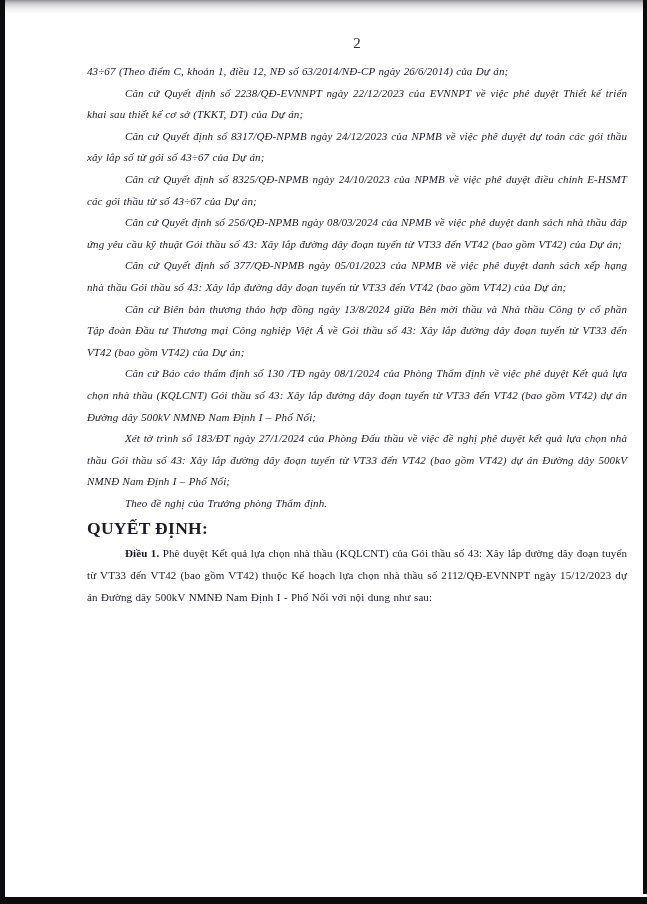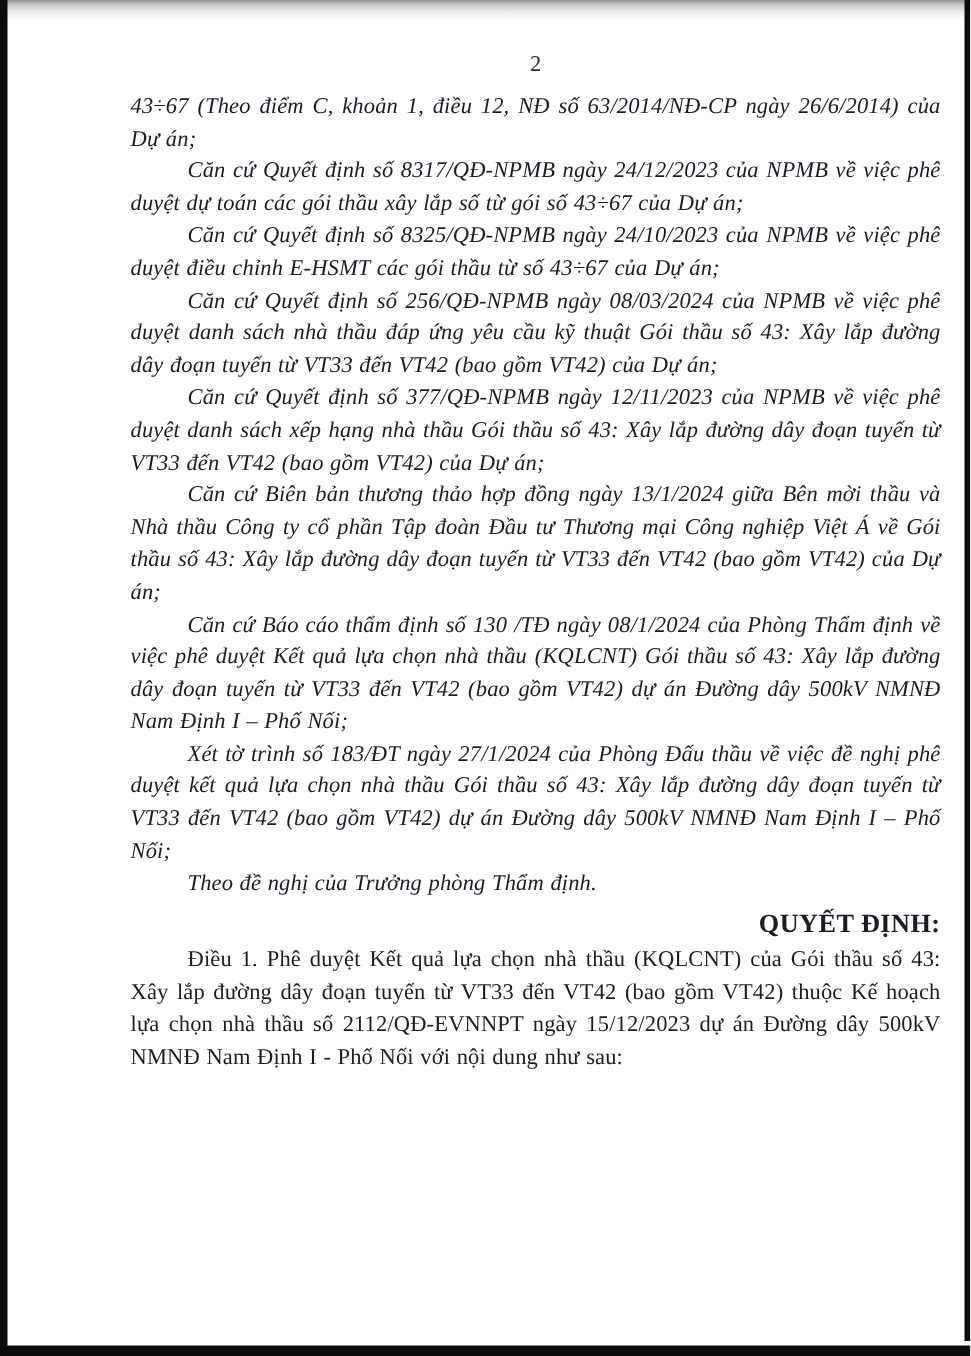--- a/index.html
+++ b/index.html
@@ -24,58 +24,59 @@
   .page-number {
     position: absolute; top: 35px; left: 87px; width: 540px;
     text-align: center; font-size: 15px; color: #2c2c3a;
   }
   .content {
     position: absolute; top: 61px; left: 87px; width: 540px;
   }
   .para {
     margin: 0;
     font-style: italic;
-    font-size: 15px;
+    font-size: 11px;
     line-height: 21.6px;
     text-align: justify;
     text-indent: 38px;
     word-spacing: 0.5px;
     letter-spacing: 0.1px;
   }
   .para.cont { text-indent: 0; }
   .heading {
     margin: 3px 0 0 0;
     font-size: 17.5px;
     line-height: 23px;
     font-weight: bold;
     font-style: normal;
-    text-align: right;
+    text-align: left;
     letter-spacing: 0.3px;
   }
   .para.upright { font-style: normal; margin-top: 3px; line-height: 21.8px; }
-  .bold { font-weight: normal; }
+  .bold { font-weight: bold; }
 </style>
 </head>
 <body>
 
 <div class="scan">
   <div class="top-shade"></div>
   <div class="edge left"></div>
   <div class="edge right"></div>
   <div class="edge bottom"></div>
 
   <div class="page-number">2</div>
 
   <div class="content">
     <p class="para cont">43÷67 (Theo điểm C, khoản 1, điều 12, NĐ số 63/2014/NĐ-CP ngày 26/6/2014) của Dự án;</p>
+    <p class="para">Căn cứ Quyết định số 2238/QĐ-EVNNPT ngày 22/12/2023 của EVNNPT về việc phê duyệt Thiết kế triển khai sau thiết kế cơ sở (TKKT, DT) của Dự án;</p>
     <p class="para">Căn cứ Quyết định số 8317/QĐ-NPMB ngày 24/12/2023 của NPMB về việc phê duyệt dự toán các gói thầu xây lắp số từ gói số 43÷67 của Dự án;</p>
     <p class="para">Căn cứ Quyết định số 8325/QĐ-NPMB ngày 24/10/2023 của NPMB về việc phê duyệt điều chỉnh E-HSMT các gói thầu từ số 43÷67 của Dự án;</p>
     <p class="para">Căn cứ Quyết định số 256/QĐ-NPMB ngày 08/03/2024 của NPMB về việc phê duyệt danh sách nhà thầu đáp ứng yêu cầu kỹ thuật Gói thầu số 43: Xây lắp đường dây đoạn tuyến từ VT33 đến VT42 (bao gồm VT42) của Dự án;</p>
-    <p class="para">Căn cứ Quyết định số 377/QĐ-NPMB ngày 12/11/2023 của NPMB về việc phê duyệt danh sách xếp hạng nhà thầu Gói thầu số 43: Xây lắp đường dây đoạn tuyến từ VT33 đến VT42 (bao gồm VT42) của Dự án;</p>
-    <p class="para">Căn cứ Biên bản thương thảo hợp đồng ngày 13/1/2024 giữa Bên mời thầu và Nhà thầu Công ty cổ phần Tập đoàn Đầu tư Thương mại Công nghiệp Việt Á về Gói thầu số 43: Xây lắp đường dây đoạn tuyến từ VT33 đến VT42 (bao gồm VT42) của Dự án;</p>
+    <p class="para">Căn cứ Quyết định số 377/QĐ-NPMB ngày 05/01/2023 của NPMB về việc phê duyệt danh sách xếp hạng nhà thầu Gói thầu số 43: Xây lắp đường dây đoạn tuyến từ VT33 đến VT42 (bao gồm VT42) của Dự án;</p>
+    <p class="para">Căn cứ Biên bản thương thảo hợp đồng ngày 13/8/2024 giữa Bên mời thầu và Nhà thầu Công ty cổ phần Tập đoàn Đầu tư Thương mại Công nghiệp Việt Á về Gói thầu số 43: Xây lắp đường dây đoạn tuyến từ VT33 đến VT42 (bao gồm VT42) của Dự án;</p>
     <p class="para">Căn cứ Báo cáo thẩm định số 130 /TĐ ngày 08/1/2024 của Phòng Thẩm định về việc phê duyệt Kết quả lựa chọn nhà thầu (KQLCNT) Gói thầu số 43: Xây lắp đường dây đoạn tuyến từ VT33 đến VT42 (bao gồm VT42) dự án Đường dây 500kV NMNĐ Nam Định I – Phố Nối;</p>
     <p class="para">Xét tờ trình số 183/ĐT ngày 27/1/2024 của Phòng Đấu thầu về việc đề nghị phê duyệt kết quả lựa chọn nhà thầu Gói thầu số 43: Xây lắp đường dây đoạn tuyến từ VT33 đến VT42 (bao gồm VT42) dự án Đường dây 500kV NMNĐ Nam Định I – Phố Nối;</p>
     <p class="para">Theo đề nghị của Trưởng phòng Thẩm định.</p>
 
     <h2 class="heading">QUYẾT ĐỊNH:</h2>
 
     <p class="para upright"><span class="bold">Điều 1.</span><span> Phê duyệt Kết quả lựa chọn nhà thầu (KQLCNT) của Gói thầu số 43: Xây lắp đường dây đoạn tuyến từ VT33 đến VT42 (bao gồm VT42) thuộc Kế hoạch lựa chọn nhà thầu số 2112/QĐ-EVNNPT ngày 15/12/2023 dự án Đường dây 500kV NMNĐ Nam Định I - Phố Nối với nội dung như sau:</span></p>
   </div>
 </div>
 

